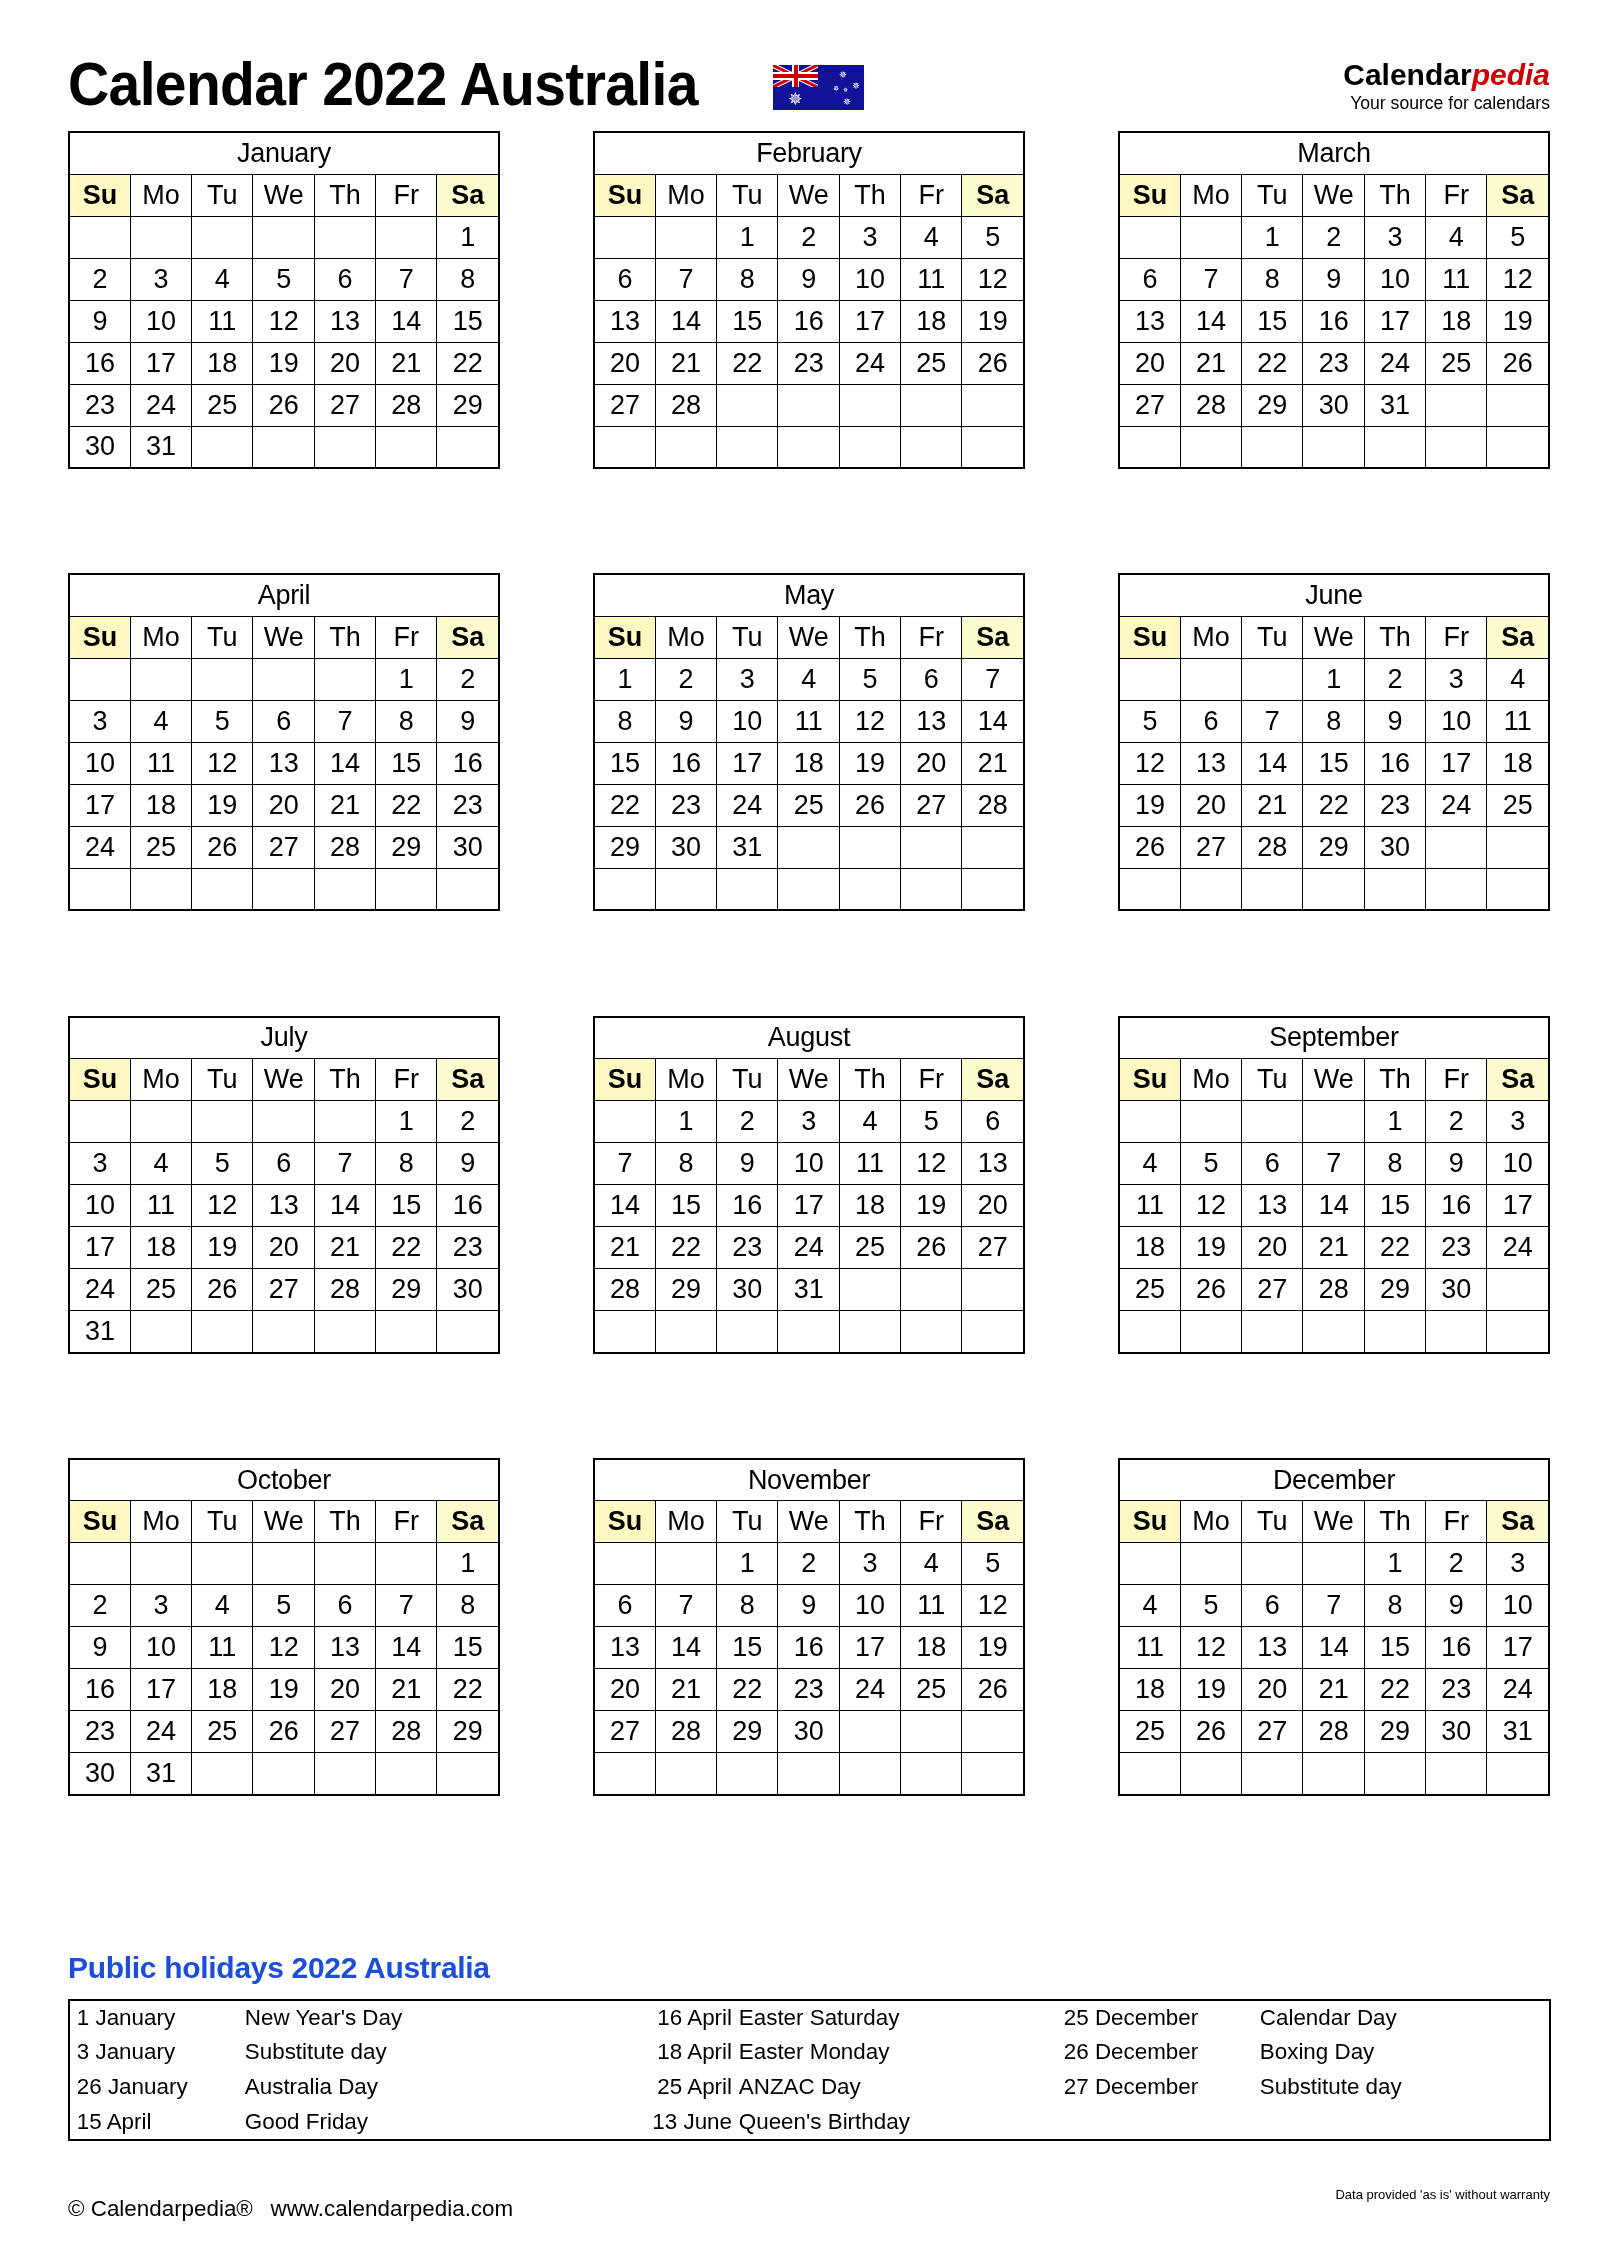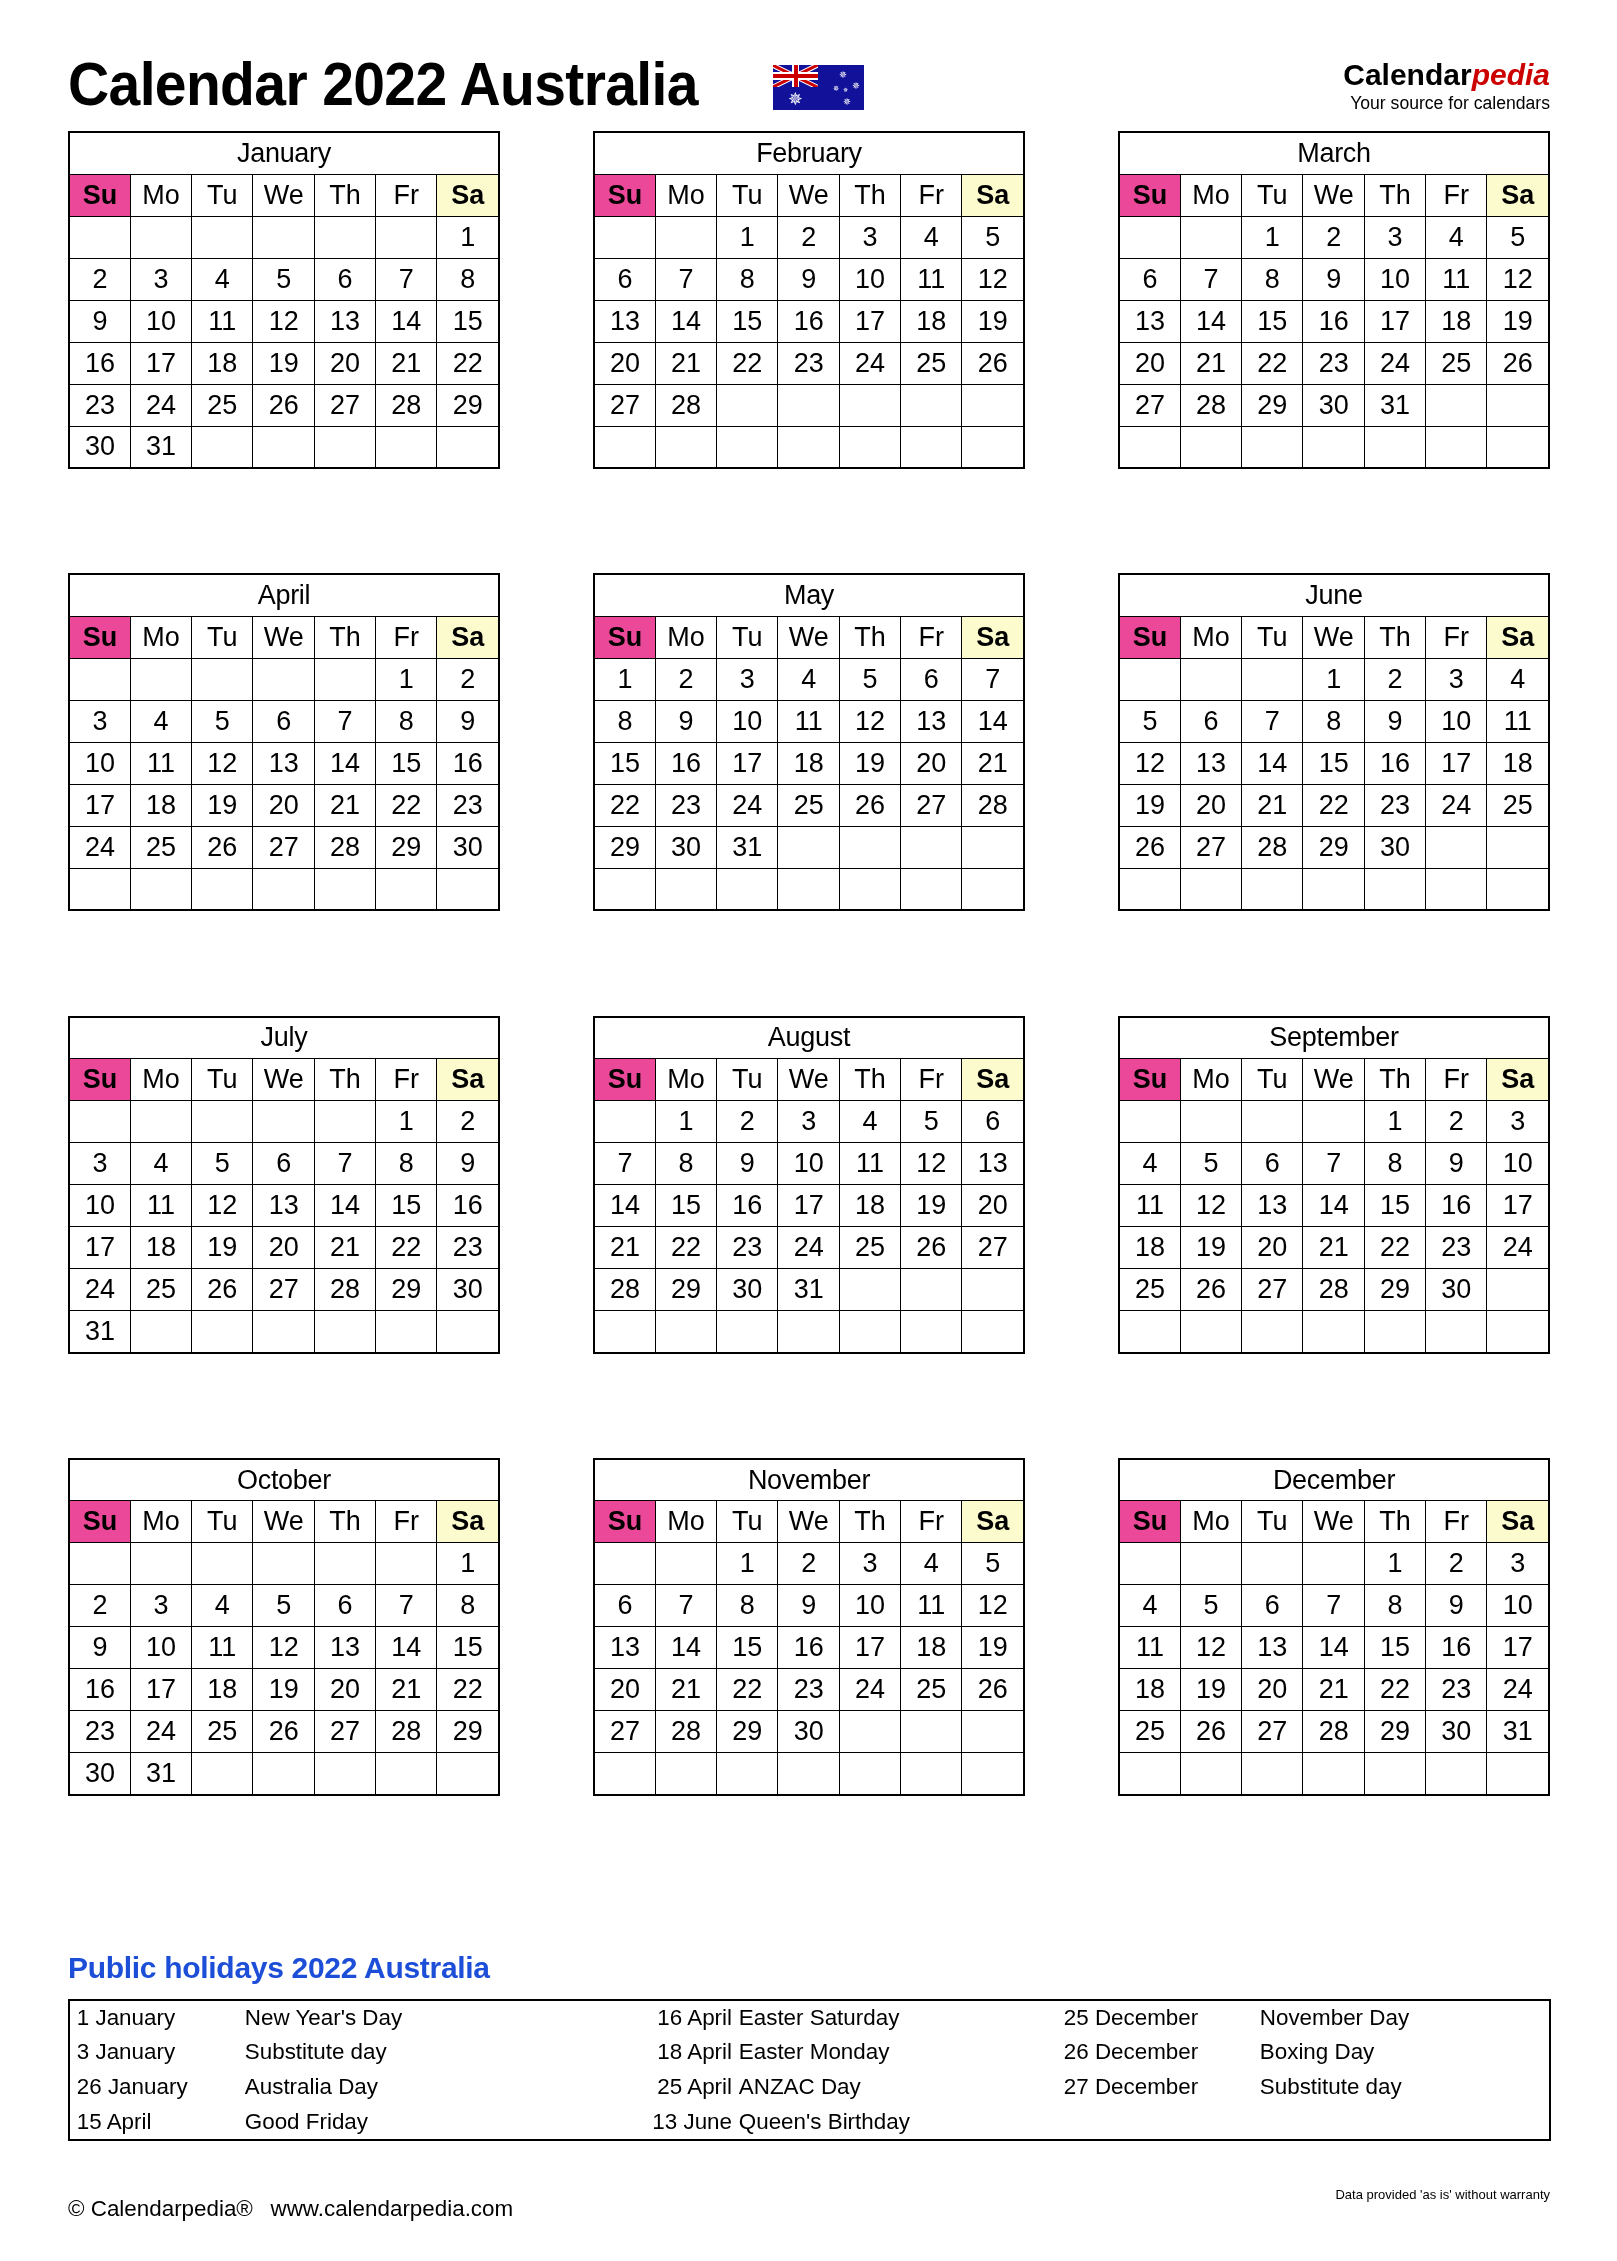--- a/index.html
+++ b/index.html
@@ -100,21 +100,21 @@
   }
   td.month-name {
     border: none;
     border-bottom: 1.4px solid #000;
     height: 49px;
     font-size: 34px;
     font-weight: bold;
     letter-spacing: -0.3px;
   }
   th.dow { height: 39px; font-size: 28.5px; background: #e3e3e3; font-weight: normal; }
-  th.dow.sun { background: #ec4899; font-weight: bold; }
+  th.dow.sun { background: #fef9c3; font-weight: bold; }
   th.dow.sat { background: #fbfbcd; font-weight: bold; }
   td.sun { background: #fbc894; font-weight: bold; }
   td.sat { background: #fbfbcd; font-weight: bold; }
   td.hol { background: #fbdddc; color: #cc0000; font-weight: bold; }
 
   
   .hol-section { position: absolute; left: 68px; top: 1951px; width: 1482px; }
   .hol-title {
     font-size: 30px; font-weight: bold; color: #1d4ed8;
     margin-bottom: 13.5px; letter-spacing: -0.3px;
@@ -1059,21 +1059,21 @@
   <div class="hol-section">
     <div class="hol-title">Public holidays 2022 Australia</div>
     <table class="hol-table">
       <tbody id="hol-body">
           <tr>
             <td class="c-date">1 January</td>
             <td class="c-name">New Year's Day</td>
             <td class="c-date2">16 April</td>
             <td class="c-name2">Easter Saturday</td>
             <td class="c-date3">25 December</td>
-            <td class="c-name3">November Day</td>
+            <td class="c-name3">Calendar Day</td>
           </tr>
           <tr>
             <td class="c-date">3 January</td>
             <td class="c-name">Substitute day</td>
             <td class="c-date2">18 April</td>
             <td class="c-name2">Easter Monday</td>
             <td class="c-date3">26 December</td>
             <td class="c-name3">Boxing Day</td>
           </tr>
           <tr>

